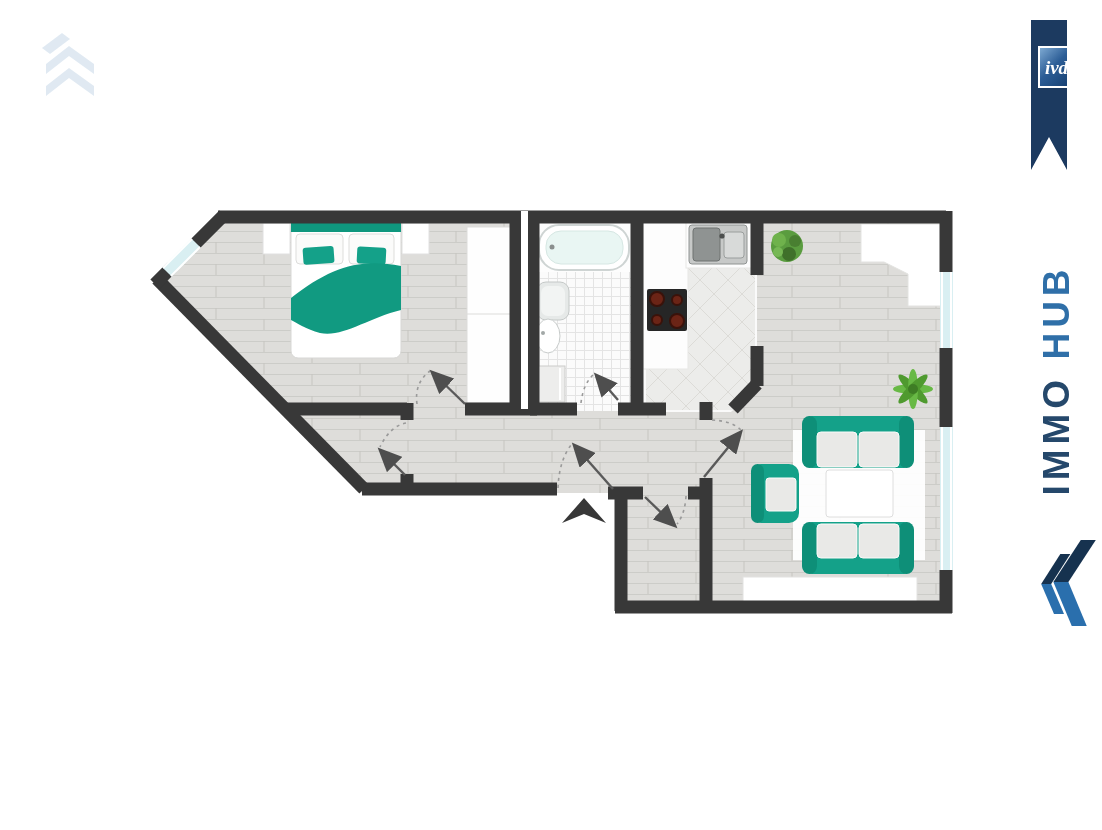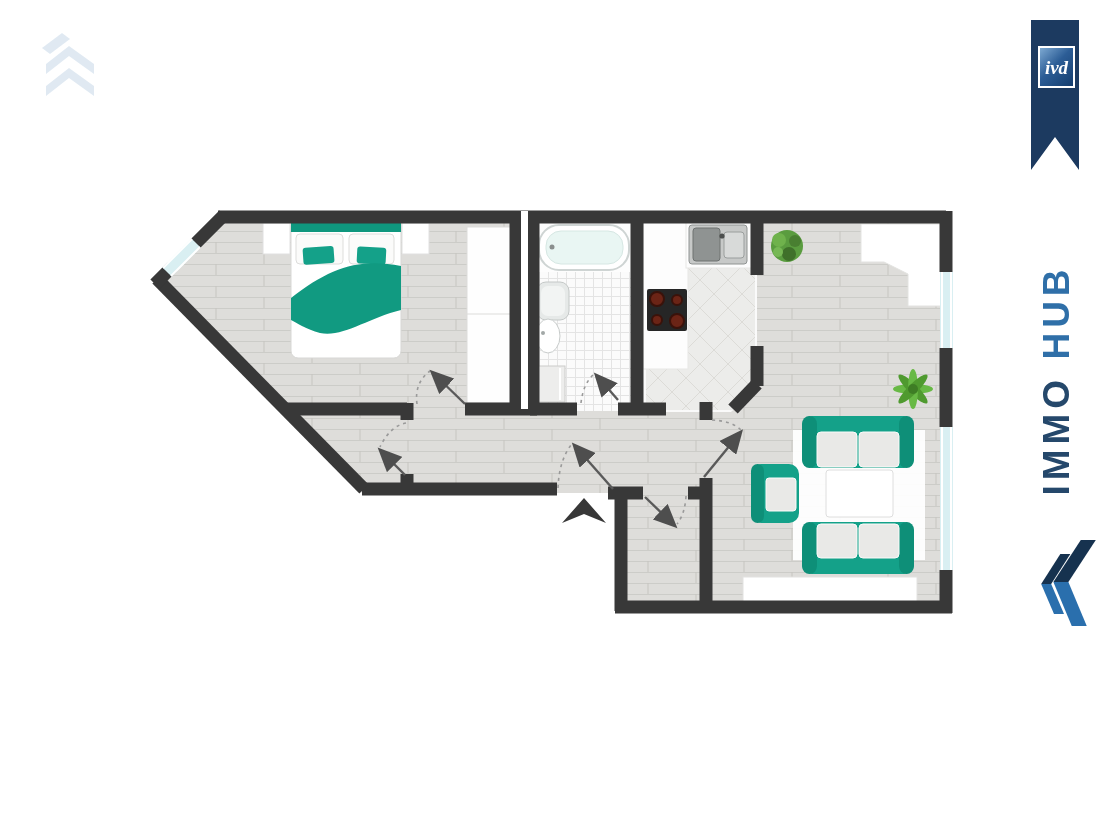--- a/index.html
+++ b/index.html
@@ -1,20 +1,20 @@
 <!DOCTYPE html>
 <html style="--navy: #1c3a60; --immo: #25486b; --hub: #2f6fa8;"><head>
 <meta charset="utf-8">
 <style>
   html,body{margin:0;padding:0;background:#ffffff;}
   .page{position:relative;width:1102px;height:830px;background:#fff;overflow:hidden;
         font-family:"Liberation Sans",sans-serif;}
   .abs{position:absolute;}
   
-  .ivd-ribbon{left:1031px;top:20px;width:48px;height:150px;background:var(--navy,#1c3a60);
+  .ivd-ribbon{left:1031px;top:20px;width:36px;height:150px;background:var(--navy,#1c3a60);
 
     clip-path:polygon(0 0,100% 0,100% 100%,50% 78%,0 100%);}
   .ivd-square{position:absolute;left:7px;top:26px;width:33px;height:38px;border:2px solid #fff;
     background:linear-gradient(135deg,#7da9d2 0%,#2c5d96 45%,#143d6e 100%);
     display:flex;align-items:center;justify-content:center;}
   .ivd-label{color:#fff;font-family:"Liberation Serif",serif;font-style:italic;font-weight:bold;
     font-size:19px;line-height:1;}
   
   .wordmark{left:908px;top:358px;width:300px;height:44px;transform:rotate(-90deg);
     font-size:37px;font-weight:bold;letter-spacing:5px;text-align:center;white-space:nowrap;}

